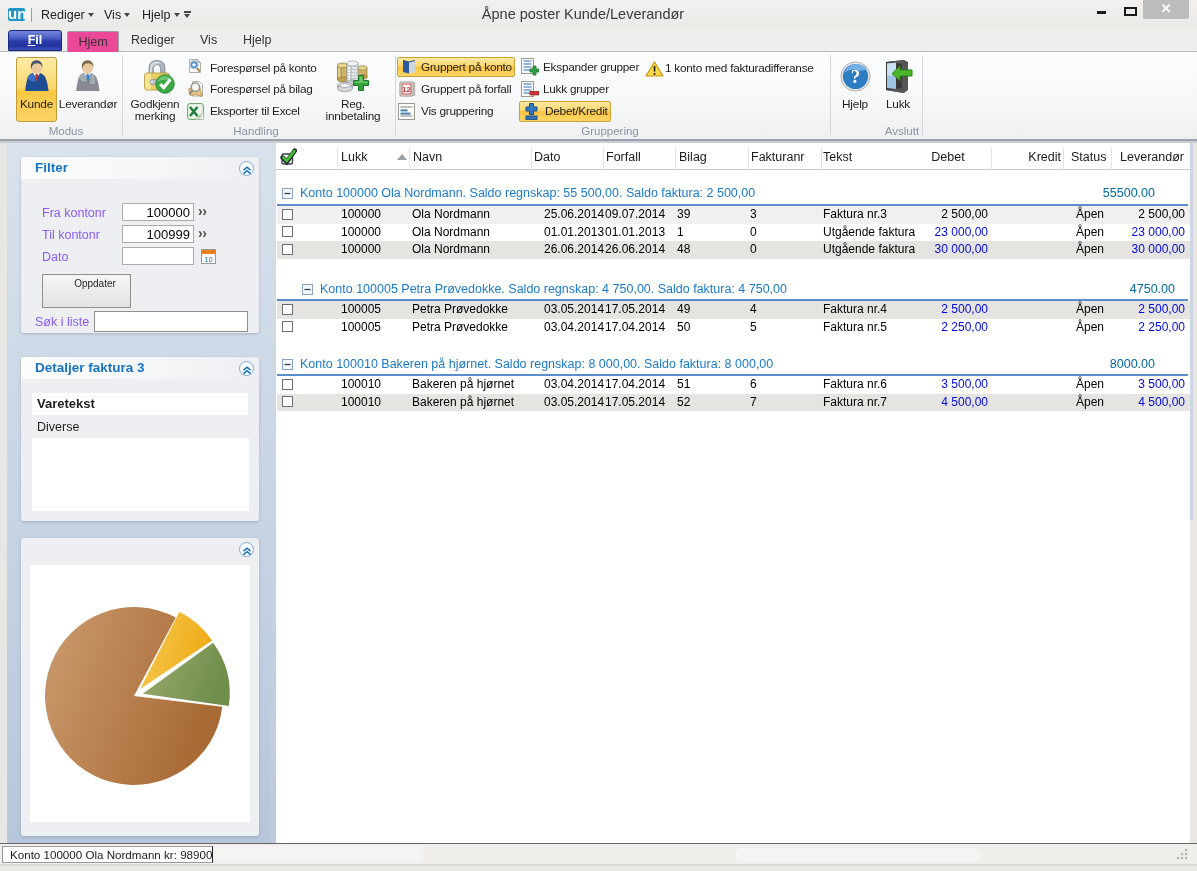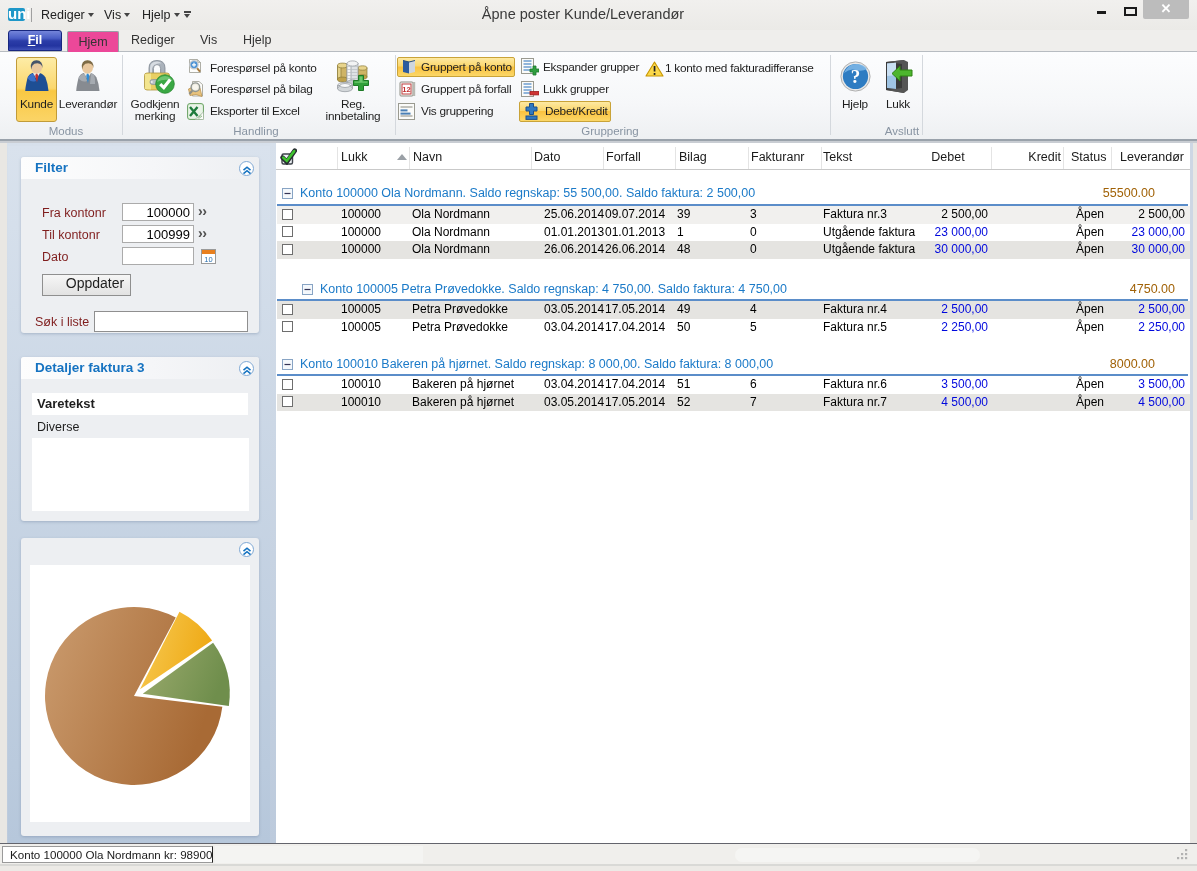--- a/index.html
+++ b/index.html
@@ -37,33 +37,33 @@
 
 #contentbg{left:0;top:143px;width:1197px;height:700px;background:linear-gradient(#d7e0eb,#bccadc);}
 #contentbg:before{content:"";position:absolute;left:0;top:0;width:7px;height:700px;background:#e9e7e3;}
 #contentbg:after{content:"";position:absolute;right:0;top:0;width:7px;height:700px;background:#e9e7e3;}
 #sidebar{left:8px;top:146px;width:262px;height:697px;background:linear-gradient(#d9e2ed,#b6c7db);}
 .panel{background:#edeff2;border-radius:3px;box-shadow:0 1px 3px rgba(90,110,140,0.35);}
 .phead{position:absolute;left:0;top:0;width:100%;height:22px;background:linear-gradient(90deg,#fdfdfd,#f5f6f8 55%,#edeff2);border-radius:3px 3px 0 0;}
 .ptitle{position:absolute;left:14px;top:3px;font-size:13.5px;font-weight:bold;color:#1673c1;}
 .chev{position:absolute;right:5px;top:4px;width:15px;height:15px;background:#fff;border:1px solid #7fa8d4;border-radius:50%;text-align:center;line-height:12px;}
 .chev svg{margin-top:1.5px;margin-left:0.5px;}
-.flabel{font-size:12.5px;color:#7f1d1d;}
+.flabel{font-size:12.5px;color:#8b5cf6;}
 .finput{height:18px;border:1px solid #ababab;font-family:"Liberation Sans",sans-serif;font-size:13px;text-align:right;padding:0 3px 0 2px;background:#fff;color:#000;}
 .finput2{height:21px;border:1px solid #8f8f8f;background:#fff;}
 .chev2{font-size:14px;font-weight:bold;color:#4f4f4f;letter-spacing:-0.5px;}
-#oppdater{left:42px;top:274px;width:89px;height:22px;background:linear-gradient(#f6f6f6,#e2e2e2);border:1px solid #8f8f8f;text-align:center;font-size:14px;line-height:17px;padding-left:17px;}
+#oppdater{left:42px;top:274px;width:89px;height:34px;background:linear-gradient(#f6f6f6,#e2e2e2);border:1px solid #8f8f8f;text-align:center;font-size:10px;line-height:17px;padding-left:17px;}
 
 #table{left:276px;top:143px;width:914px;height:700px;background:#fff;}
 #thead{left:276px;top:146px;width:914px;height:24px;background:#fff;}
 .th{top:150px;font-size:12.5px;color:#1a1a1a;}
 .vline{top:147px;width:1px;height:22px;background:#e4e4e4;}
 #theadline{left:276px;top:169px;width:914px;height:1px;background:#c9c9c9;}
 .ghead{position:absolute;left:277px;width:911px;height:20px;font-size:12.5px;color:#1b7ac8;}
-.ghead .gt{position:absolute;right:33px;color:#a16207;}
+.ghead .gt{position:absolute;right:33px;color:#0369a1;}
 .gline{position:absolute;left:277px;width:911px;height:2px;background:#5b8dc9;}
 .row{position:absolute;left:277px;width:913px;height:17.5px;font-size:12px;line-height:17px;color:#000;}
 .row span{position:absolute;white-space:nowrap;}
 .cb{position:absolute;left:5px;top:2.5px;width:11px;height:11px;background:#fff;border:1px solid #6e6e6e;}
 .c1{left:64px;}.c2{left:135px;}.c3{left:267px;}.c4{left:328px;}.c5{left:400px;}
 .c6{left:473px;}.c7{left:546px;}.c8{right:202px;}.c10{left:799px;}.c11{right:5px;}
 .blu{color:#0008dd;}
 
 #statusbar{left:0;top:843px;width:1197px;height:28px;background:#f0efec;border-top:1px solid #63646c;}
 #statusbox{left:2px;top:846px;width:211px;height:17px;background:#fff;border:1px solid #9a9a9a;border-right:1px solid #222;font-size:11.6px;line-height:15px;padding-left:7px;color:#1a1a1a;white-space:nowrap;overflow:hidden;}

